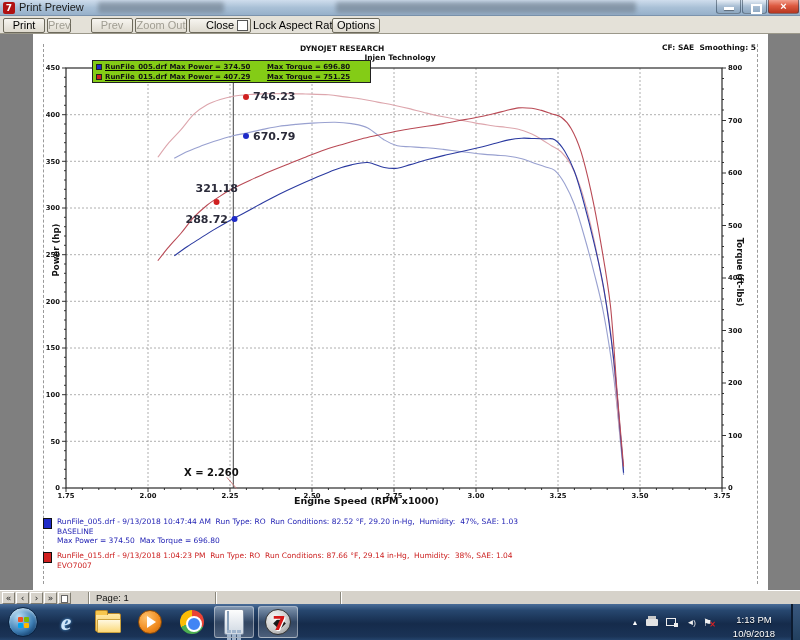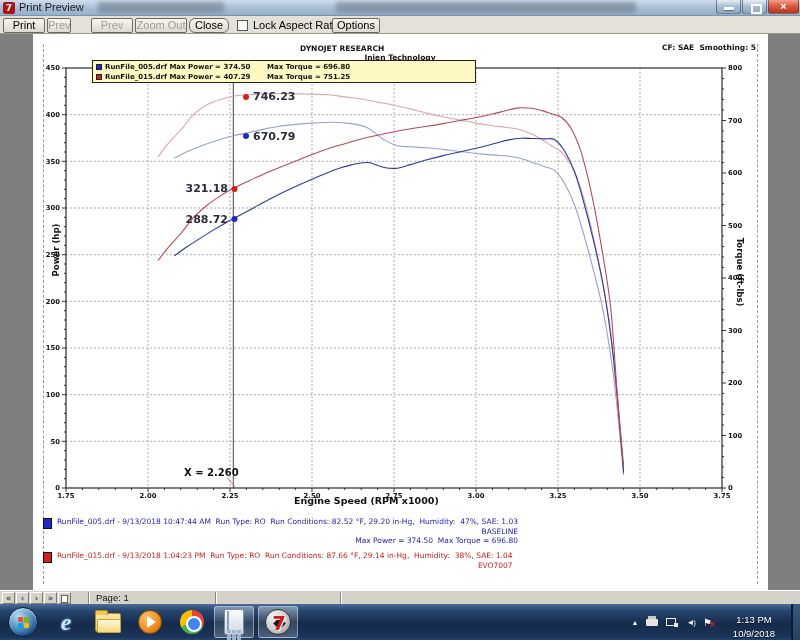--- a/index.html
+++ b/index.html
@@ -34,38 +34,38 @@
   
   #page { position:absolute; left:33px; top:34px; width:735px; height:556px; background:#fff; }
   .margin-line { position:absolute; top:44px; height:540px; width:0; border-left:1px dashed #9a9a9a; }
   #chart-svg { position:absolute; left:0; top:34px; width:800px; height:556px; }
 
   .chead { position:absolute; font:bold 7.5px "DejaVu Sans",sans-serif; color:#111; }
   #hdr-brand { left:300px; top:44px; width:200px; text-align:left; }
   #hdr-company { left:300px; top:53px; width:200px; text-align:center; }
   #hdr-cf { left:580px; top:43px; width:176px; text-align:right; white-space:pre; }
 
-  #legend-box { position:absolute; left:92px; top:60px; width:384px; height:23px; background:#fef9c3;
-    border:1px solid #222; padding:1px 0 0 3px; }
+  #legend-box { position:absolute; left:92px; top:60px; width:279px; height:23px; background:#84cc16;
+    border:1px solid #222; padding:1px 0 0 3px;text-decoration:underline; }
   .leg-row { display:flex; align-items:center; height:10px; font:bold 7px "DejaVu Sans",sans-serif; color:#111; white-space:pre; }
   .leg-swatch { width:6px; height:6px; border:1px solid #222; margin-right:3px; flex:none; }
   .leg-left { width:162px; }
 
   .axis-title { position:absolute; font:bold 8.5px "DejaVu Sans",sans-serif; color:#111; white-space:nowrap; }
   #t-power { left:56px; top:250px; transform:translate(-50%,-50%) rotate(-90deg); }
   #t-torque { left:740px; top:272px; transform:translate(-50%,-50%) rotate(90deg); }
   #t-xaxis { left:294px; top:495px; width:200px; text-align:left; font-size:9.5px; }
 
   .ptlabel { position:absolute; display:flex; align-items:center; gap:4px; font:bold 11px "DejaVu Sans",sans-serif; color:#2b2b3a; }
   .ptdot { width:6px; height:6px; border-radius:50%; flex:none; }
 
   #cursor-label { position:absolute; left:184px; top:467px; font:bold 10px "DejaVu Sans",sans-serif; color:#111; }
 
   .anno { position:absolute; left:43px; font:7.5px "DejaVu Sans",sans-serif; }
-  .anno .aline { white-space:pre; line-height:9.6px;text-align:right; }
+  .anno .aline { white-space:pre; line-height:9.6px; }
   .anno-icon { position:absolute; left:0; top:1px; width:9px; height:11px; border:1px solid #111; }
   .anno-text { margin-left:14px; }
   #anno1 { top:517px; color:#2525b5; } #anno2 { top:551px; color:#cc2222; }
   #anno1 .anno-icon { background:#1f2bc8; } #anno2 .anno-icon { background:#d02020; }
 
   
   #statusbar { position:absolute; left:0; top:590px; width:800px; height:14px; background:#d6d2ca; border-top:1px solid #fff; }
   .sbtn { position:absolute; top:1px; width:13px; height:12px; background:#d6d2ca;
     border:1px solid; border-color:#fff #7e7b70 #7e7b70 #fff; font:9px/11px "DejaVu Sans",sans-serif; text-align:center; color:#222; }
   #sb-pagebtn .pg { display:block; margin:2px auto 0; width:7px; height:8px; background:#fff; border:1px solid #666; }
@@ -136,21 +136,21 @@
     <div class="winbtn" id="btn-min"></div>
     <div class="winbtn" id="btn-restore"></div>
     <div class="winbtn" id="btn-close">×</div>
   </div>
 
   <div id="toolbar">
     <div class="tbtn" style="left:3px;width:42px;">Print</div>
     <div class="tbtn disabled" style="left:47px;width:24px;">Prev</div>
     <div class="tbtn disabled" style="left:91px;width:42px;">Prev</div>
     <div class="tbtn disabled" style="left:135px;width:52px;">Zoom Out</div>
-    <div class="tbtn" style="left:189px;width:40px;border-radius:6px;">Close</div>
+    <div class="tbtn" style="left:189px;width:62px;">Close</div>
     <div id="cb-box"></div>
     <span id="cb-label">Lock Aspect Ratio</span>
     <div class="tbtn" style="left:332px;width:48px;">Options</div>
   </div>
 
   <div id="page"></div>
   <div class="margin-line" style="left:43px;"></div>
   <div class="margin-line" style="left:757px;"></div>
 
   <svg id="chart-svg" viewBox="0 34 800 556">
@@ -357,21 +357,21 @@
 
   <div id="pt-labels">
       <div class="ptlabel" style="left: 243px; top: 90.2px;">
         <span class="ptdot" style="background:#d02020"></span>
         <span>746.23</span>
       </div>
       <div class="ptlabel" style="left: 243px; top: 129.8px;">
         <span class="ptdot" style="background:#1f2bc8"></span>
         <span>670.79</span>
       </div>
-      <div class="ptlabel" style="left: 238px; transform: translateX(-100%); top: 182.2px;">
+      <div class="ptlabel" style="left: 238px; transform: translateX(-100%); top: 182.2px; flex-direction: column;">
         <span>321.18</span>
         <span class="ptdot" style="background:#d02020"></span>
       </div>
       <div class="ptlabel" style="left: 238px; transform: translateX(-100%); top: 212.5px;">
         <span>288.72</span>
         <span class="ptdot" style="background:#1f2bc8"></span>
       </div>
     </div>
   <div id="cursor-label">X = 2.260</div>
 

